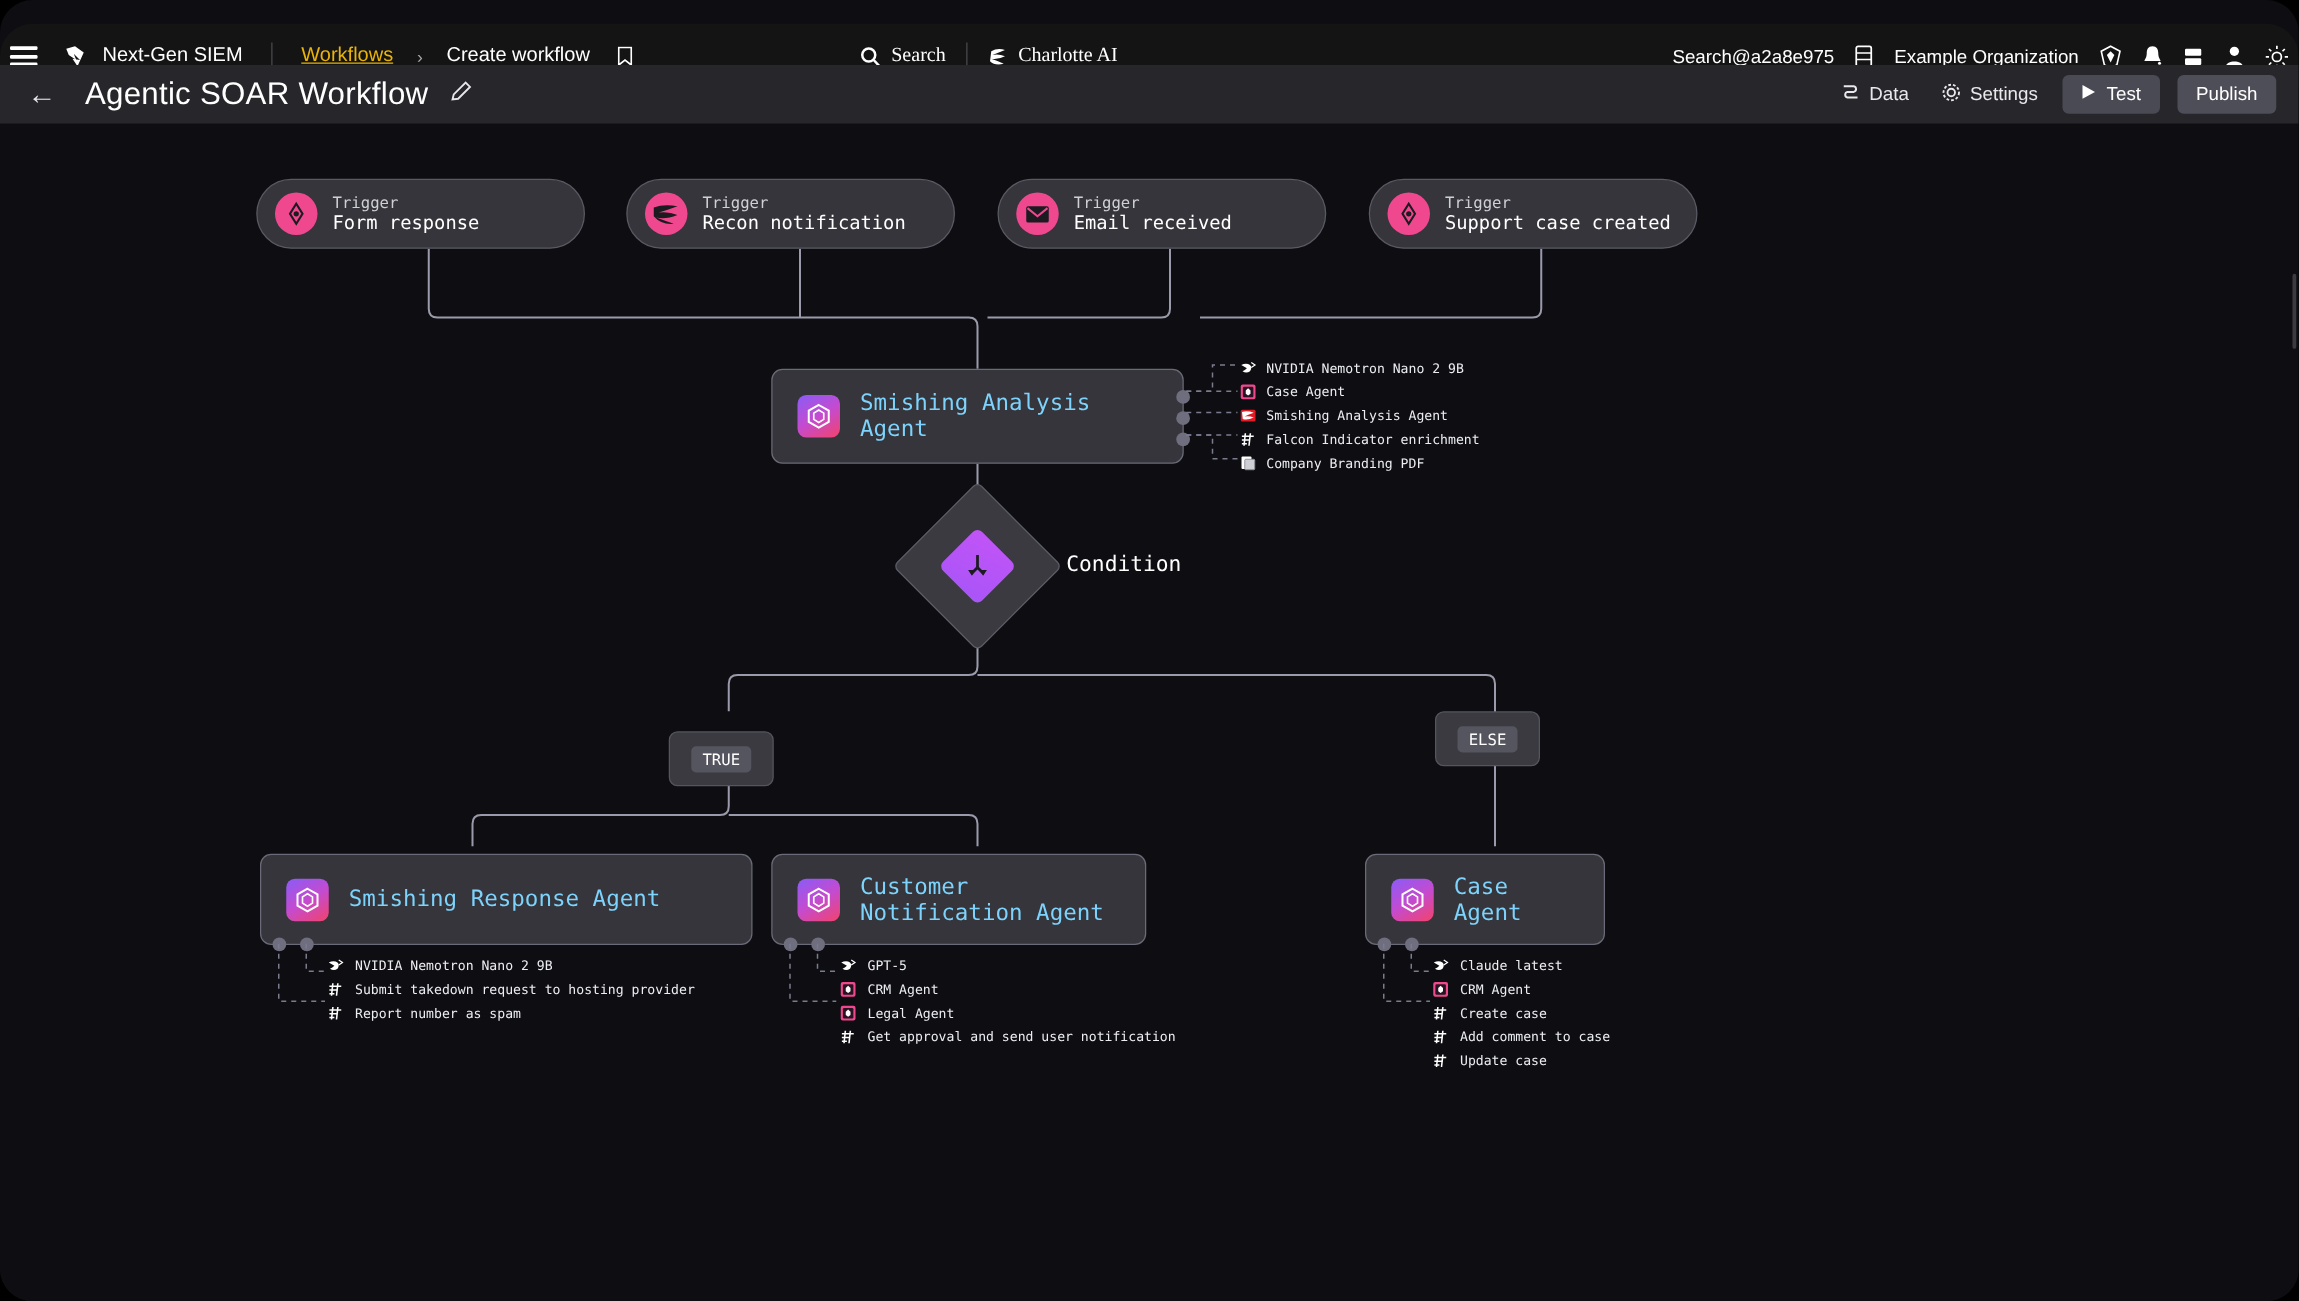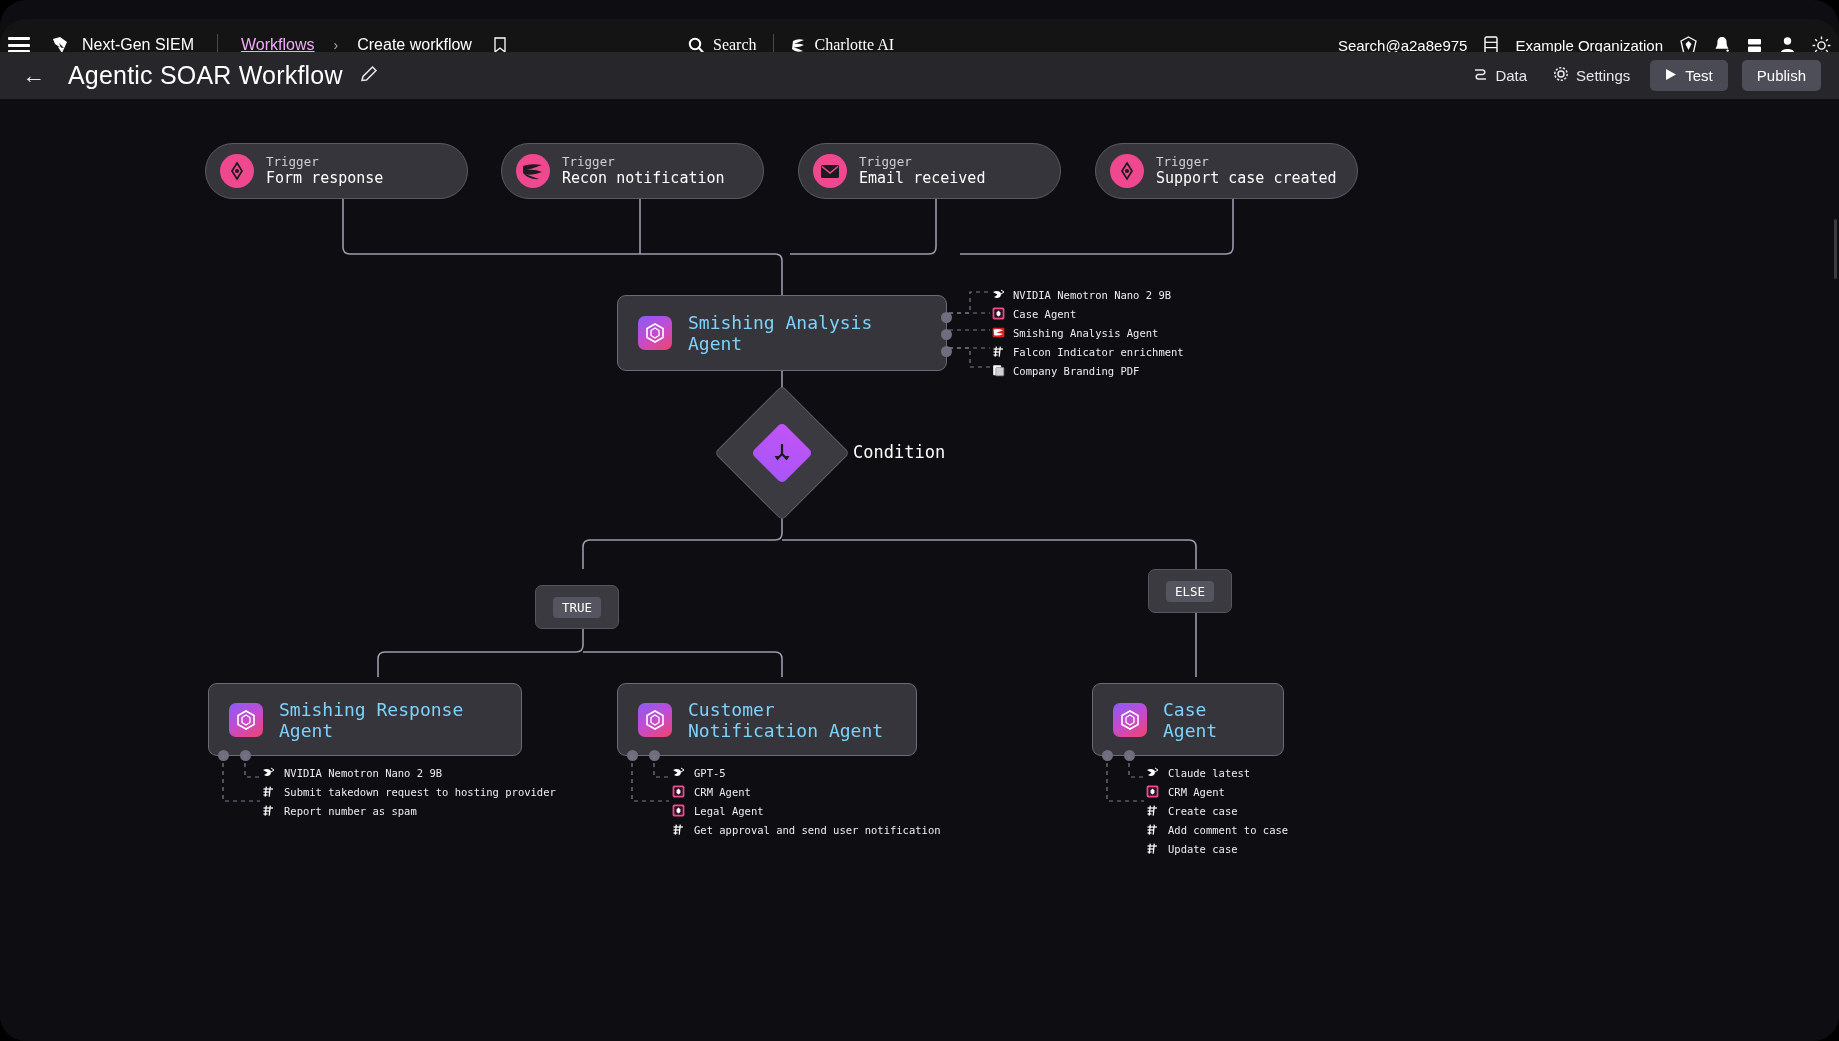--- a/index.html
+++ b/index.html
@@ -26,21 +26,21 @@
     color:#e8e8ea;
     font-size:16px;
     border-top-left-radius:26px; border-top-right-radius:26px;margin-top:19px;
   }
   .tb-left { display:flex; align-items:center; gap:11px; }
   .hamburger { width:22px; height:16px; display:flex; flex-direction:column; justify-content:space-between; cursor:pointer; margin-right:8px;}
   .hamburger i { display:block; height:3px; background:#fff; border-radius:1px; }
   .brand-mark { width:22px; height:22px; display:inline-flex; align-items:center; justify-content:center; }
   .brand-name { font-size:16px; color:#fff; white-space:nowrap; }
   .tb-sep { width:1px; height:22px; background:#4a4a4e; margin:0 12px; }
-  .crumb-link { text-decoration:underline; color:#f0abfc; font-size:16px; cursor:pointer; }
+  .crumb-link { text-decoration:underline; color:#eab308; font-size:16px; cursor:pointer; }
   .crumb-sep { color:#a9a9ae; font-size:14px; margin:0 8px; }
   .crumb-cur { color:#fff; font-size:16px; }
   .bookmark-ic { margin-left:10px; }
 
   .tb-center { position:absolute; left:688px; display:flex; align-items:center; gap:0; }
   .tb-item { display:flex; align-items:center; gap:8px; color:#fff; font-size:16px; cursor:pointer;font-family:Liberation Serif, serif; }
   .tb-center .tb-sep { margin:0 16px; }
 
   .tb-right { margin-left:auto; display:flex; align-items:center; gap:16px; }
   .tb-user { color:#fff; font-size:15px; white-space:nowrap; }
@@ -440,21 +440,21 @@
     </div>
     <div class="cond-label" style="left:853px; top:343px;">Condition</div>
 
     <div class="branch-chip" style="left:535px; top:486px;">
       <span>TRUE</span>
     </div>
     <div class="branch-chip" style="left:1148px; top:470px;">
       <span>ELSE</span>
     </div>
 
-    <div class="node agentbox" style="left:208px; top:584px; width:314px; height:73px;">
+    <div class="node agentbox" style="left:208px; top:584px; width:394px; height:73px;">
       <span class="agent-ic">
         <svg width="22" height="22" viewBox="0 0 22 22">
             <path d="M11 2 L19 6.5 V15.5 L11 20 L3 15.5 V6.5 Z" fill="none" stroke="#fff" stroke-width="1.6"></path>
             <path d="M7 8.5 L11 6 L15 8.5 V13.5 L11 16 L7 13.5 Z" fill="none" stroke="#fff" stroke-width="1.3"></path>
           </svg>
       </span>
       <span class="agent-label">Smishing Response Agent</span>
       <span class="port" style="left:9px; bottom:-6px;"></span>
       <span class="port" style="left:31px; bottom:-6px;"></span>
     </div>

